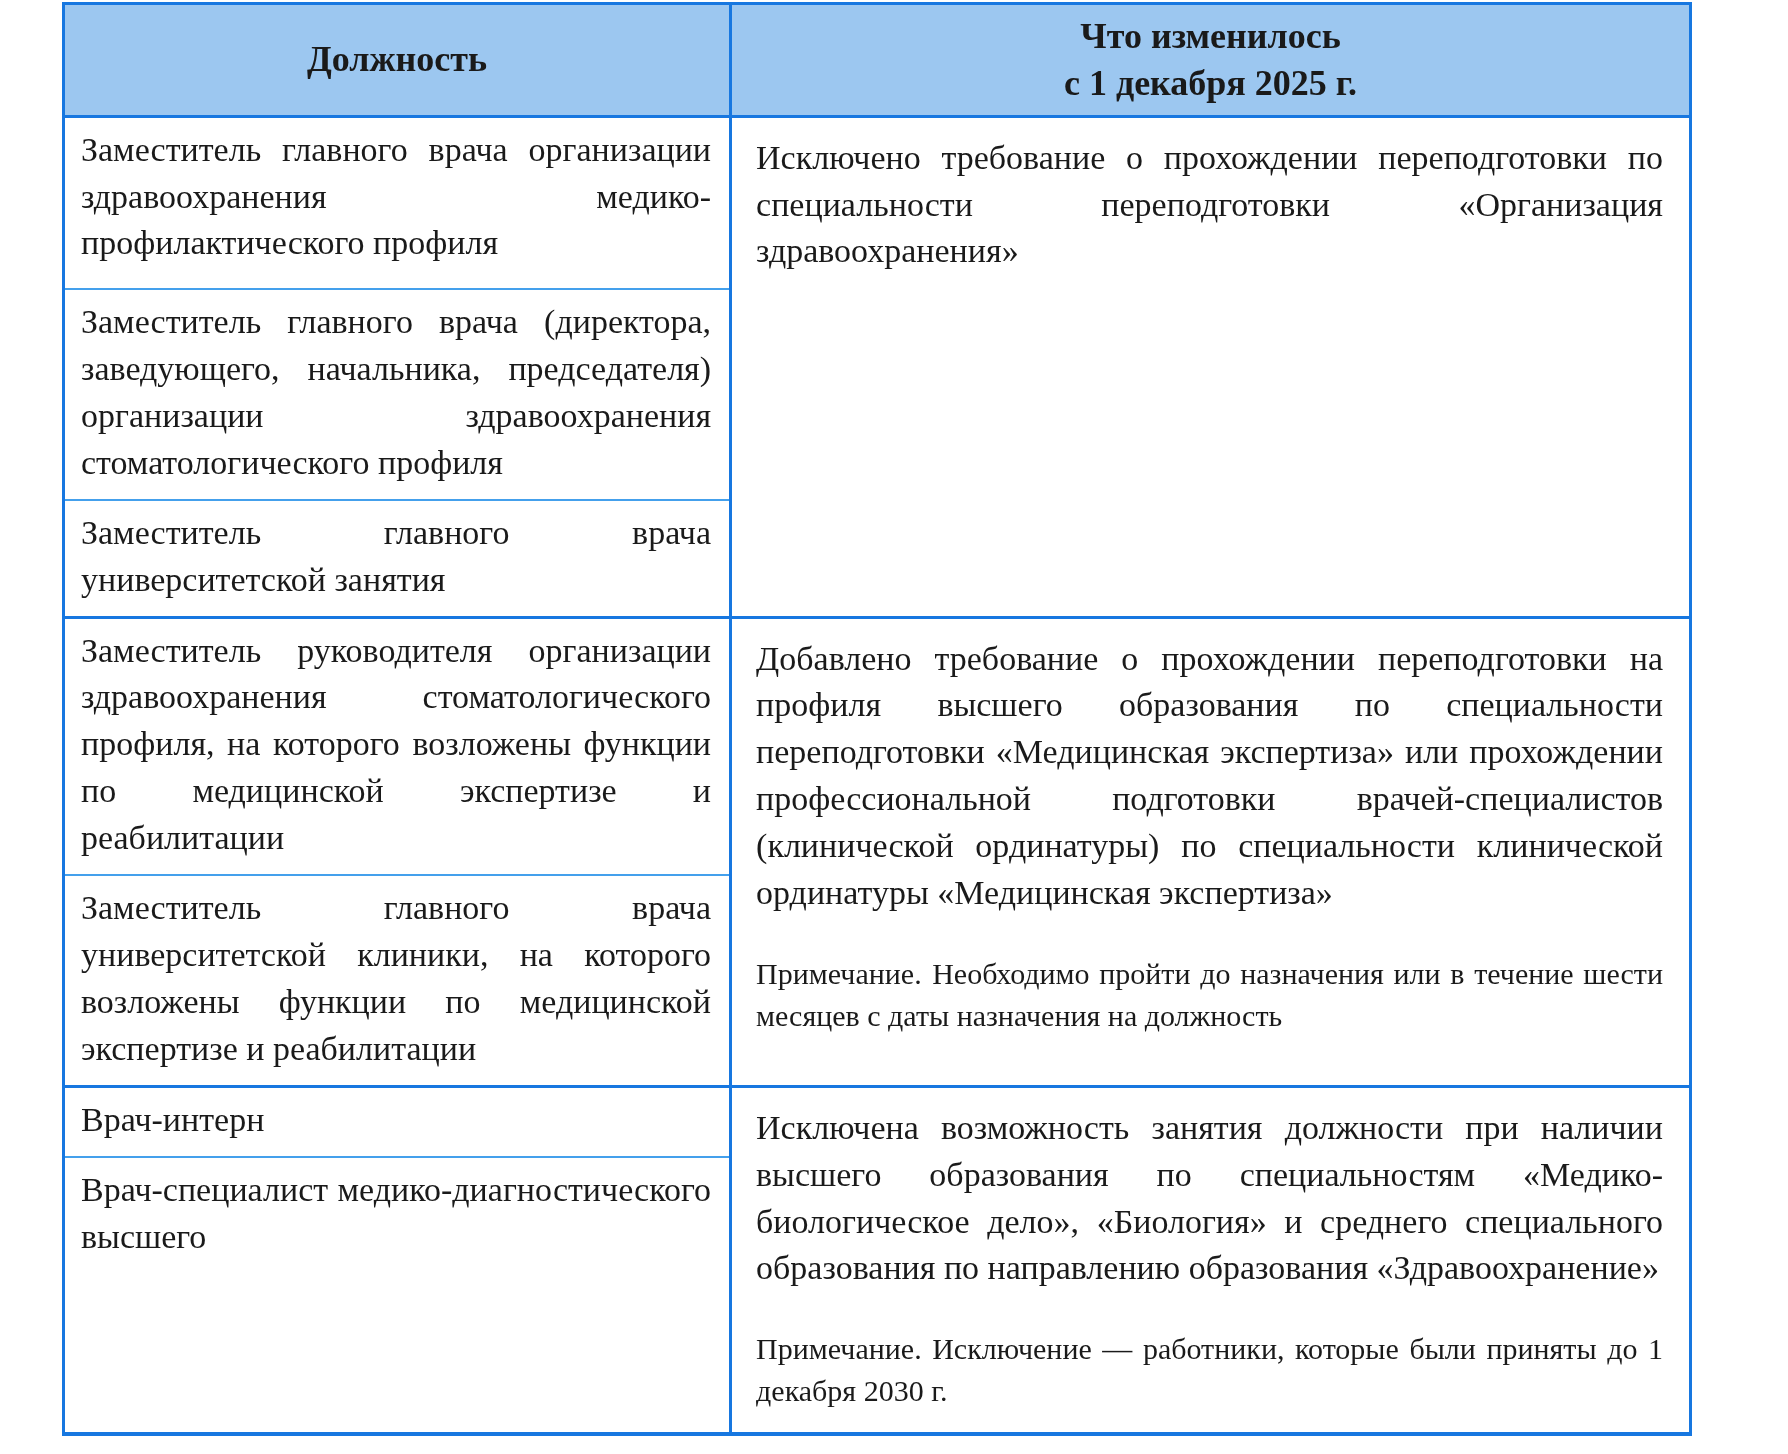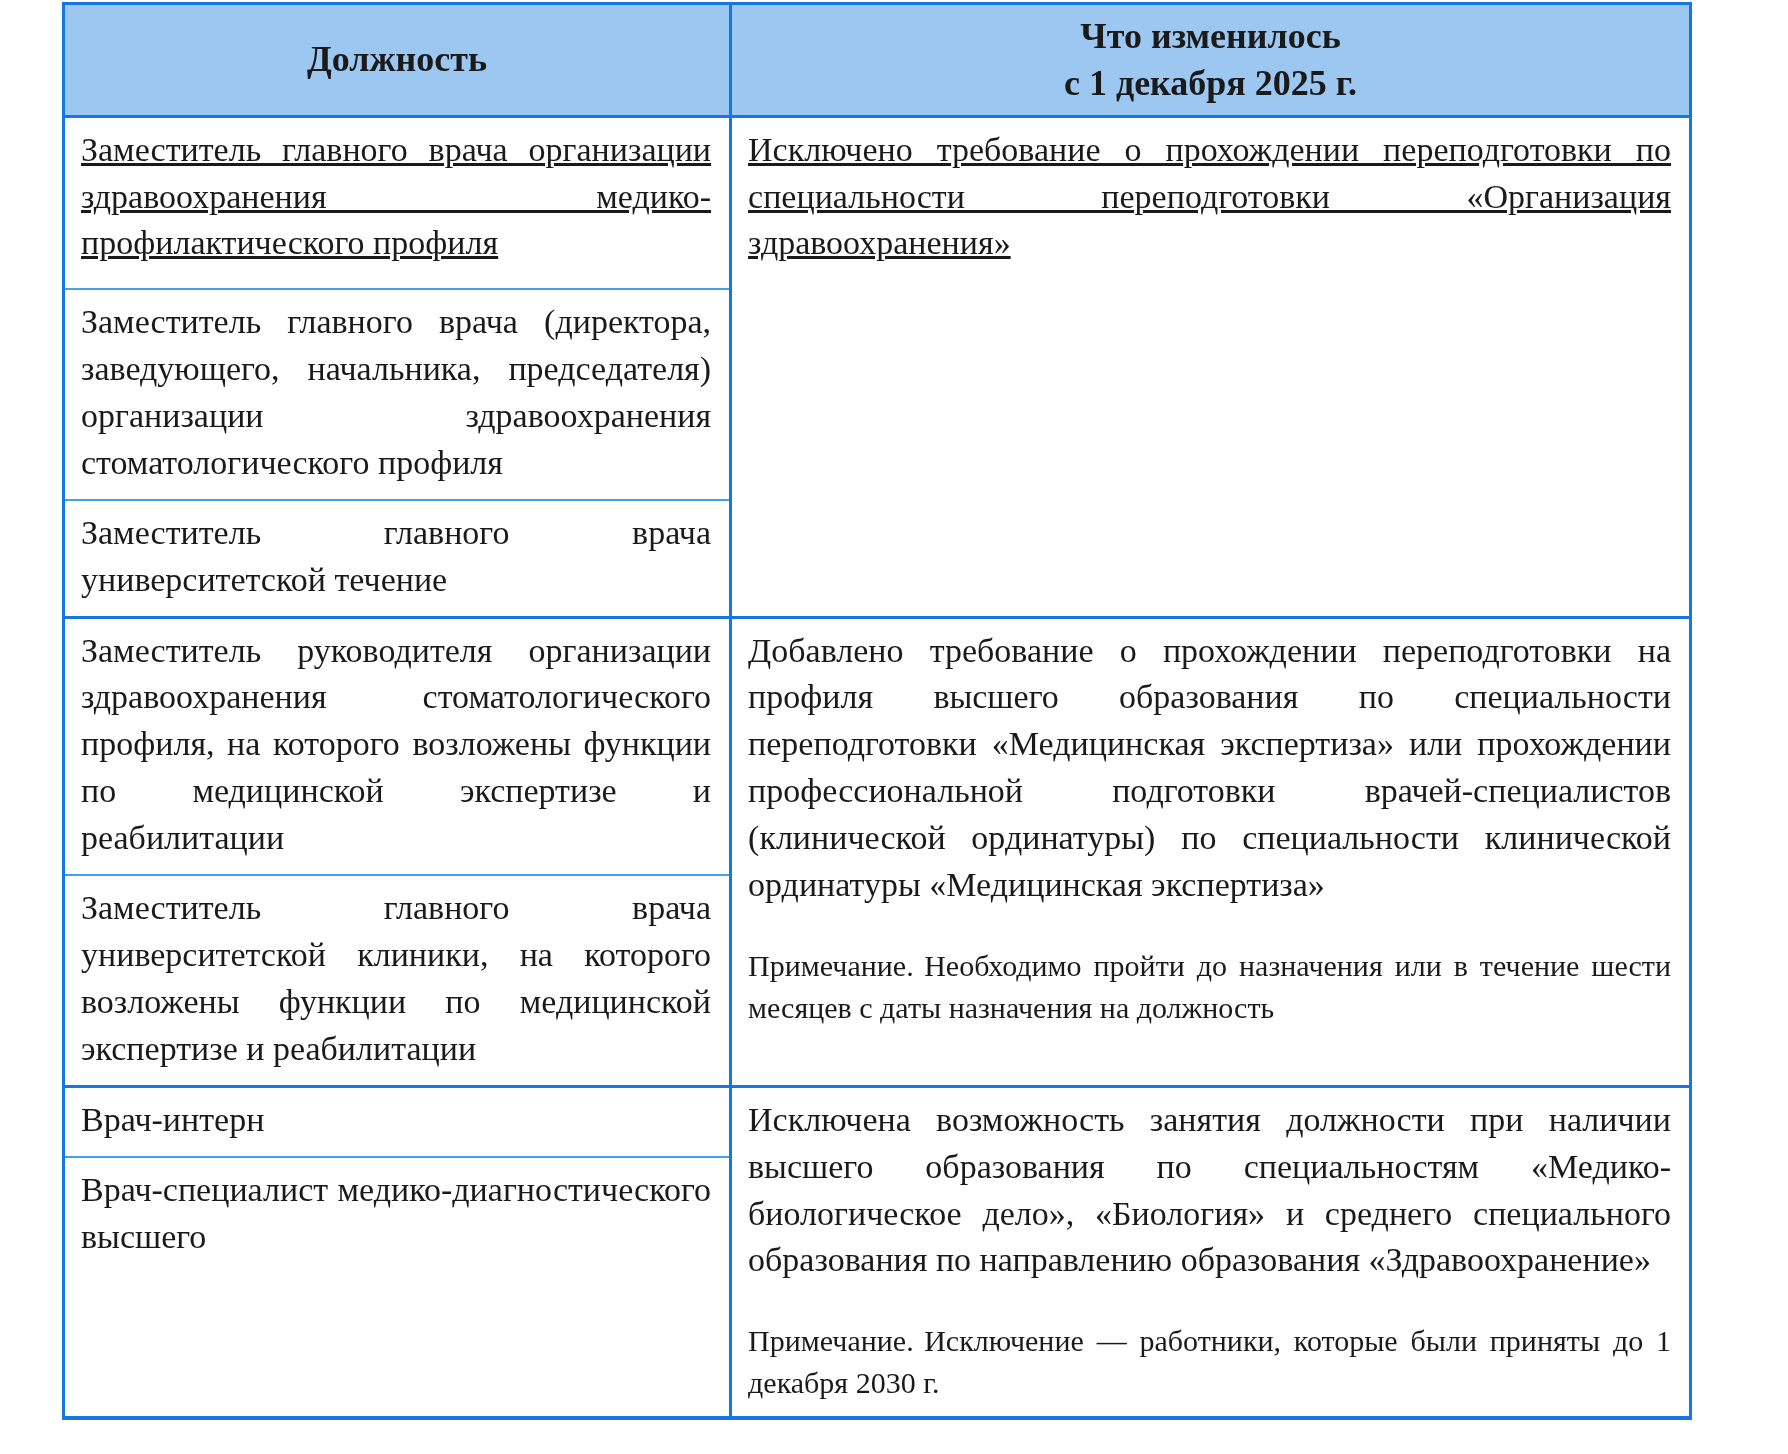--- a/index.html
+++ b/index.html
@@ -47,21 +47,21 @@
   td {
     vertical-align: top;
     font-size: 34px;
     line-height: 1.38;
     padding: 9px 18px 12px 16px;
     text-align: justify;
   }
   td.group-end { border-bottom: 3px solid #1777e0; }
   td.row-sep   { border-bottom: 2px solid #44a0ec; }
 
-  td p { margin: 0; }
+  td p { margin: 8px; }
   td p.note {
     margin-top: 36px;
     font-size: 30px;
     line-height: 1.4;
   }
   .note-label {
     font-weight: normal;
     margin-right: 0.35em;
   }
 </style>
@@ -74,31 +74,31 @@
       <col class="col-position">
       <col class="col-change">
     </colgroup>
     <tbody>
         <tr style="height:105px;">
       <th>Должность</th>
       <th>Что изменилось
 с 1 декабря 2025 г.</th>
     </tr>
 
-    <tr style="height:173px;text-decoration:underline;">
+    <tr style="height:173px;">
       <td class="row-sep">Заместитель главного врача организации здравоохранения медико-профилактического профиля</td>
       <td class="group-end" rowspan="3">
         <p>Исключено требование о прохождении переподготовки по специальности переподготовки «Организация здравоохранения»</p>
       </td>
     </tr>
     <tr style="height:205px;">
       <td class="row-sep">Заместитель главного врача (директора, заведующего, начальника, председателя) организации здравоохранения стоматологического профиля</td>
     </tr>
     <tr style="height:114px;">
-      <td class="group-end">Заместитель главного врача университетской течение</td>
+      <td class="group-end">Заместитель главного врача университетской занятия</td>
     </tr>
 
     <tr style="height:243px;">
       <td class="row-sep">Заместитель руководителя организации здравоохранения стоматологического профиля, на которого возложены функции по медицинской экспертизе и реабилитации</td>
       <td class="group-end" rowspan="2">
         <p>Добавлено требование о прохождении переподготовки на профиля высшего образования по специальности переподготовки «Медицинская экспертиза» или прохождении профессиональной подготовки врачей-специалистов (клинической ординатуры) по специальности клинической ординатуры «Медицинская экспертиза»</p>
         <p class="note"><span class="note-label">Примечание.</span><span>Необходимо пройти до назначения или в течение шести месяцев с даты назначения на должность</span></p>
       </td>
     </tr>
     <tr style="height:207px;">

